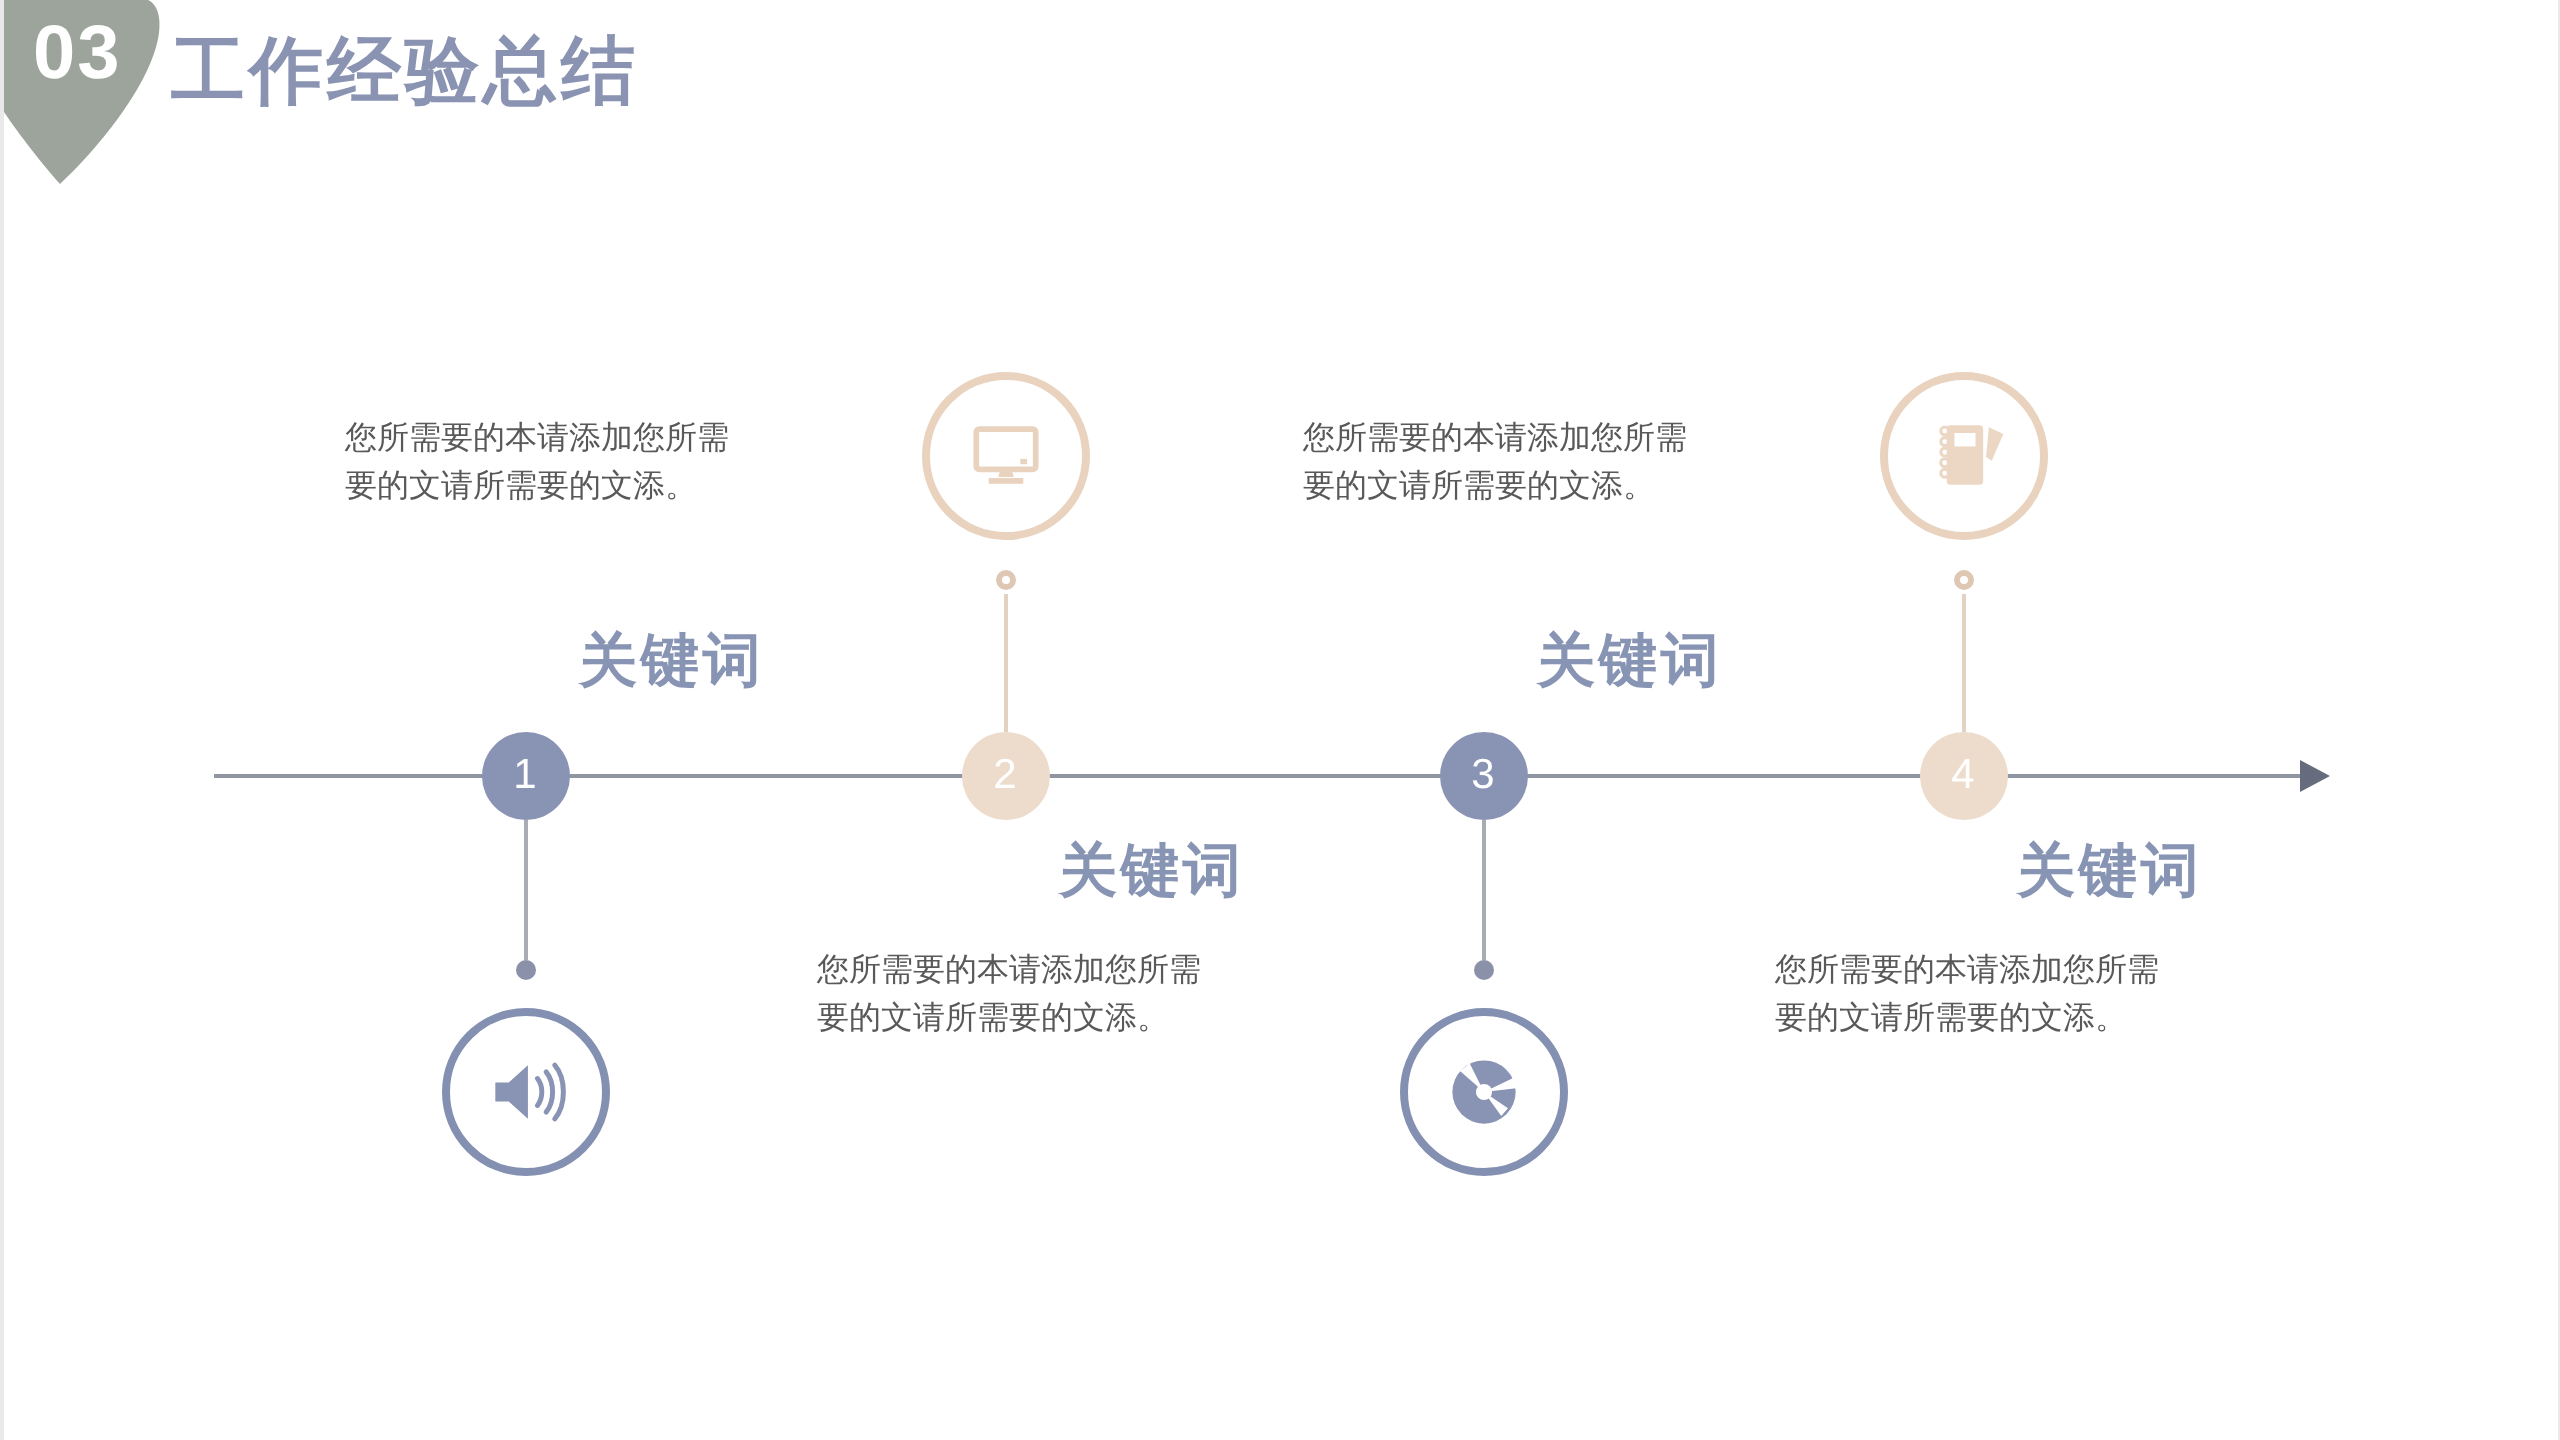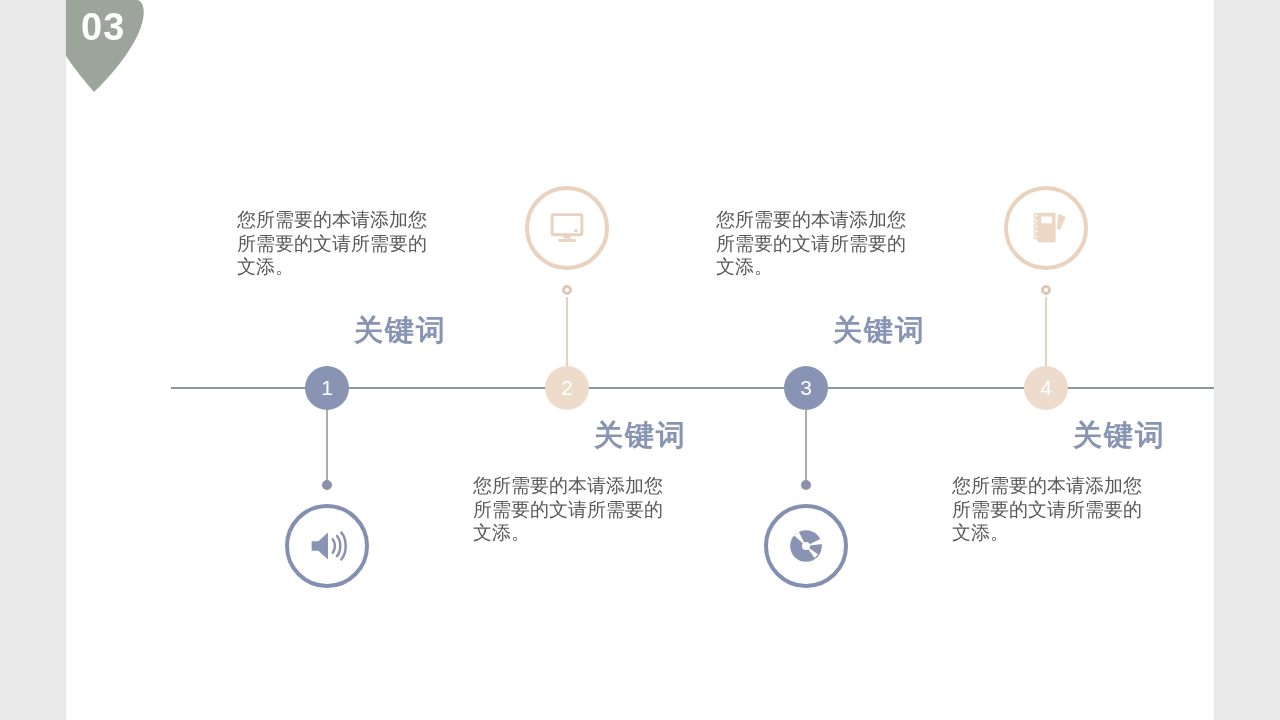--- a/index.html
+++ b/index.html
@@ -1,17 +1,17 @@
 <!DOCTYPE html>
 <html><head>
 <meta charset="utf-8">
 <style>
   html,body { margin:0; padding:0; background:#e9e9e9; }
   .slide {
-    position:relative; width:1148px; height:720px; margin:0 auto;
+    position:relative; width:1277px; height:720px; margin:0 auto;
     background:#ffffff; overflow:hidden;
     font-family:"Liberation Sans","DejaVu Sans",sans-serif;
   }
   
   .badge-svg { position:absolute; left:0; top:0; }
   .badge-number {
     position:absolute; left:15px; top:6px;
     font-size:38px; font-weight:bold; color:#ffffff; letter-spacing:1px;
   }
   .slide-title {
@@ -32,21 +32,21 @@
   }
   .c-blue  { background:#8993B4; }
   .c-beige { background:#EDDCCB; }
   .kw-label {
     position:absolute; left:0; width:240px; text-align:right;
     font-size:29px; font-weight:bold; color:#8894B3; letter-spacing:2px;
   }
   .kw-above { top:311px; }
   .kw-below { top:416px; }
   .desc {
-    position:absolute; width:198px; font-size:19px; line-height:23.5px;
+    position:absolute; width:198px; font-size:16px; line-height:23.5px;
     color:#595959; margin:0; letter-spacing:0;
   }
   .desc-above { left:30px; top:208px; }
   .desc-below { left:26px; top:474px; }
   .connector { position:absolute; left:119px; width:2px; }
   .conn-above { top:410px; height:70px; background:#AAACB5; }
   .conn-below { top:297px; height:69px; background:#E3D2C2; }
   .node-dot { position:absolute; border-radius:50%; box-sizing:border-box; }
   .dot-above { left:115px; top:480px; width:10px; height:10px; background:#8A91A8; }
   .dot-below { left:115px; top:285px; width:10px; height:10px; border:3px solid #DEC8B4; background:#ffffff; }
@@ -60,20 +60,21 @@
 </style>
 </head>
 <body>
 
 <div class="slide">
 
   <svg class="badge-svg" width="84" height="96" viewBox="0 0 84 96">
     <path d="M0,0 H72 C79,3 80,16 73,32 C64,53 45,76 28,92 C20,83 8,68 0,56 Z" fill="#9CA49C"></path>
   </svg>
   <div class="badge-number">03</div>
+  <h1 class="slide-title">工作经验总结</h1>
 
   <div class="axis-line"></div>
   <div class="axis-arrow"></div>
 
   <div class="item" style="left:141px">
     <p class="desc desc-above">您所需要的本请添加您所需要的文请所需要的文添。</p>
     <div class="kw-label kw-above">关键词</div>
     <div class="num-circle c-blue">1</div>
     <div class="connector conn-above"></div>
     <div class="node-dot dot-above"></div>

